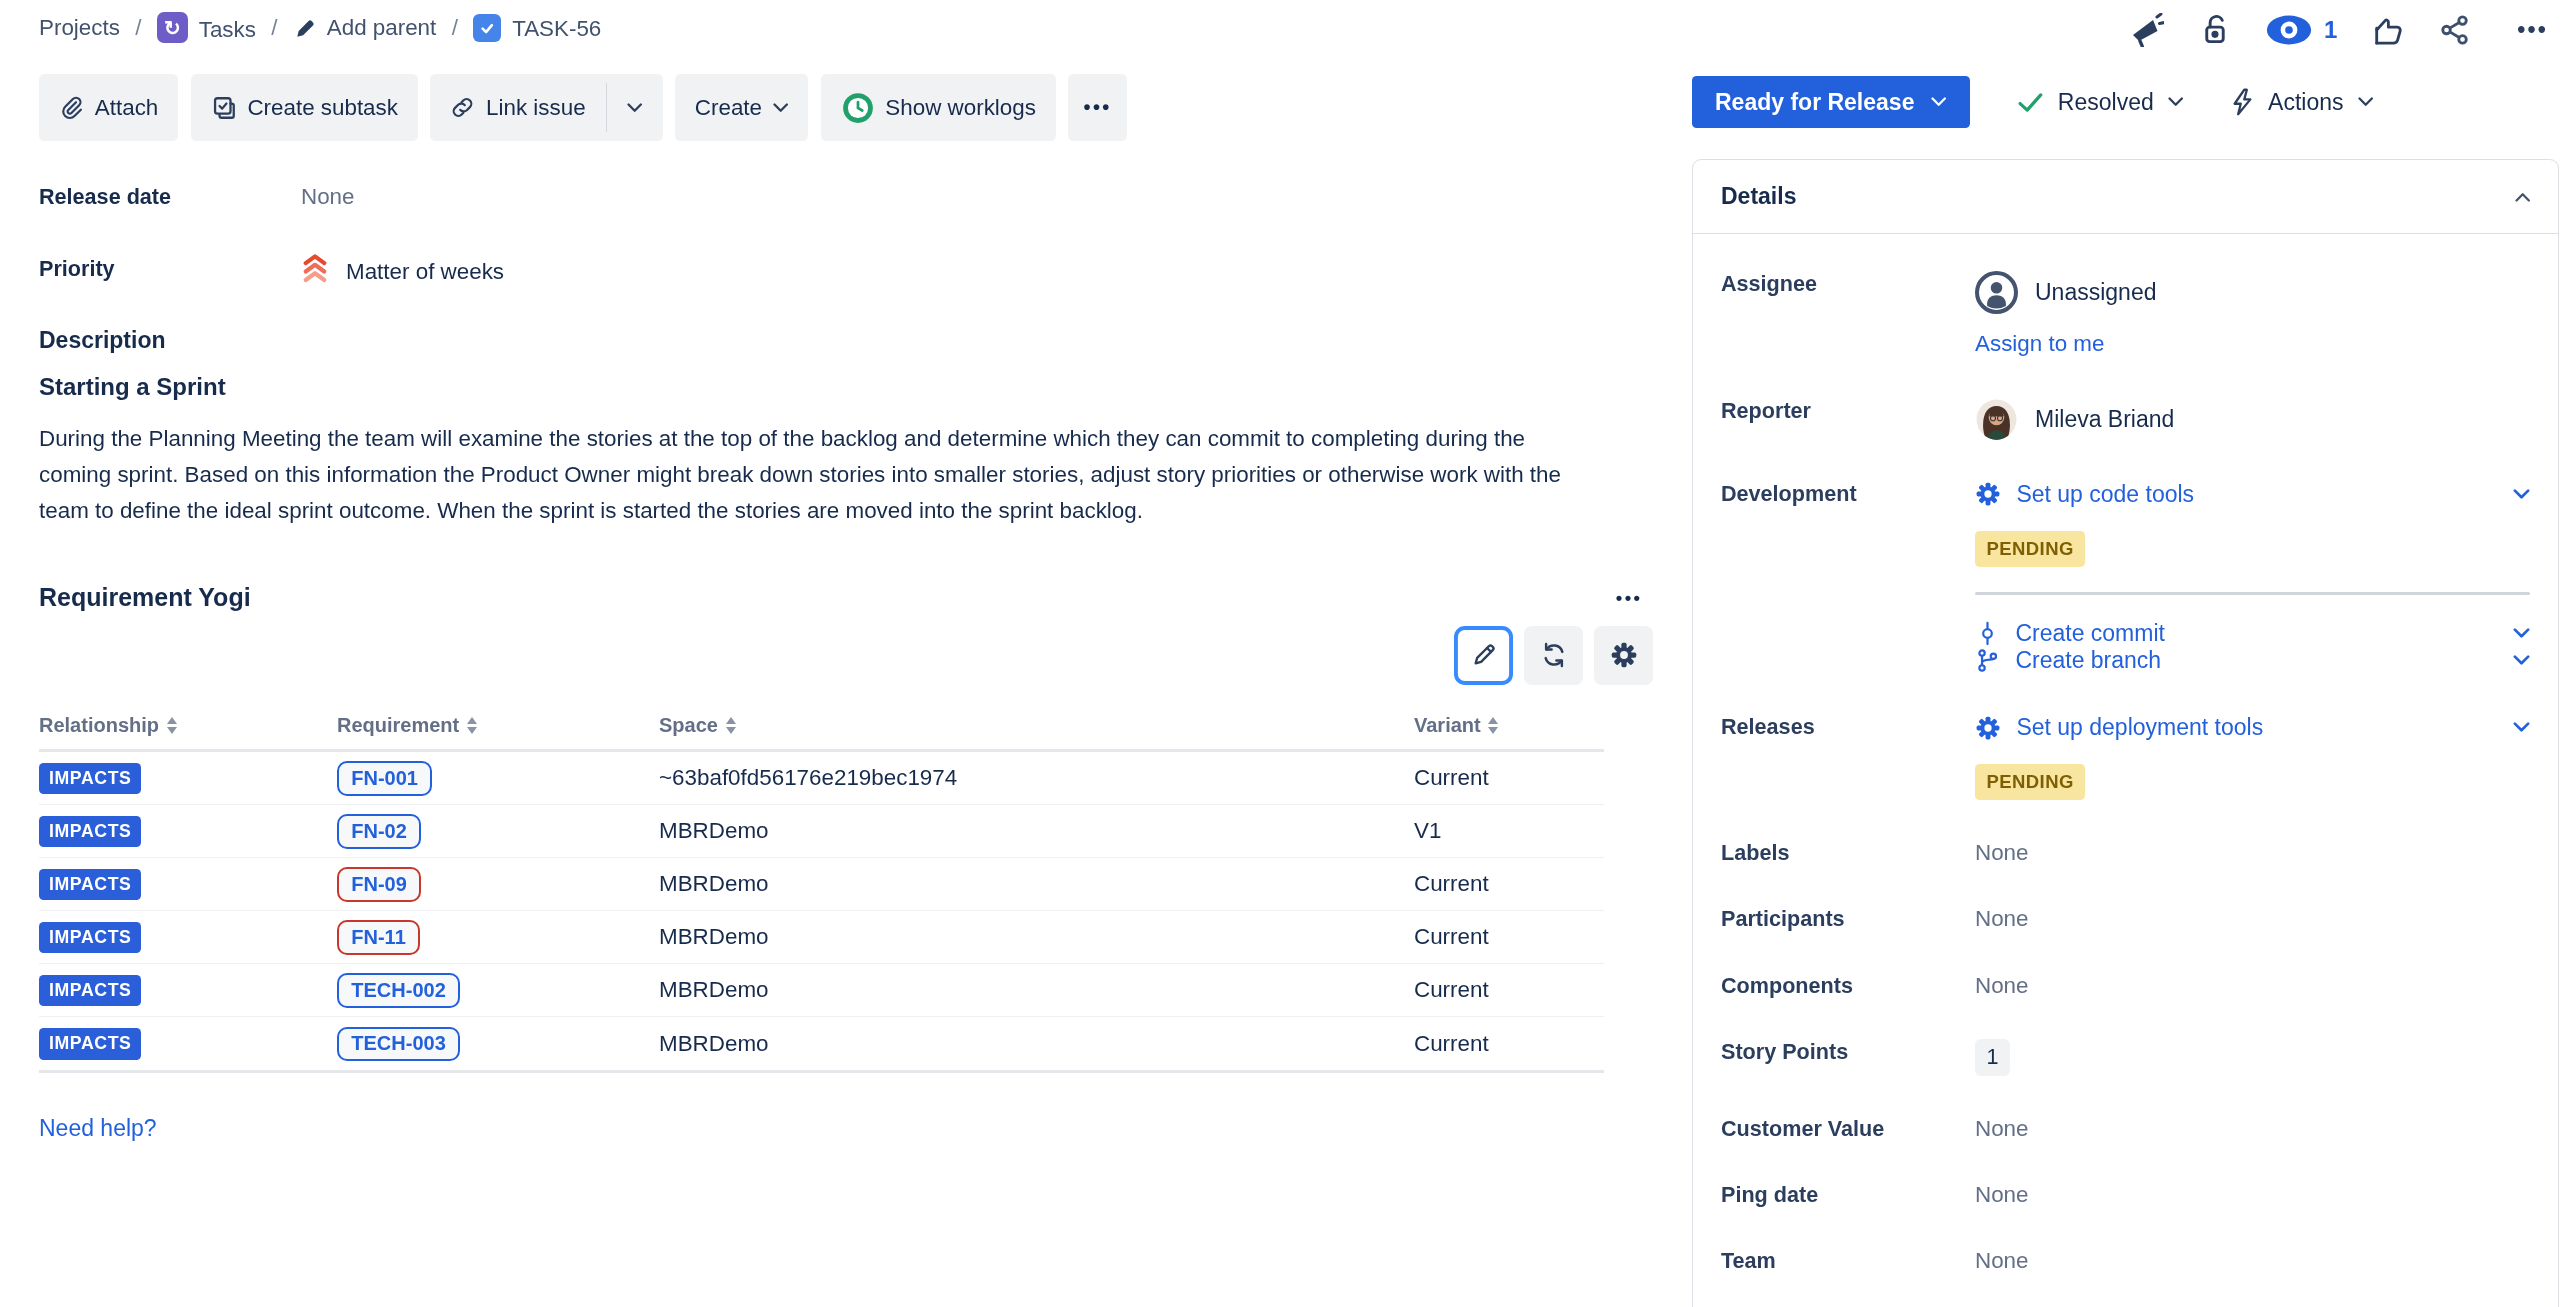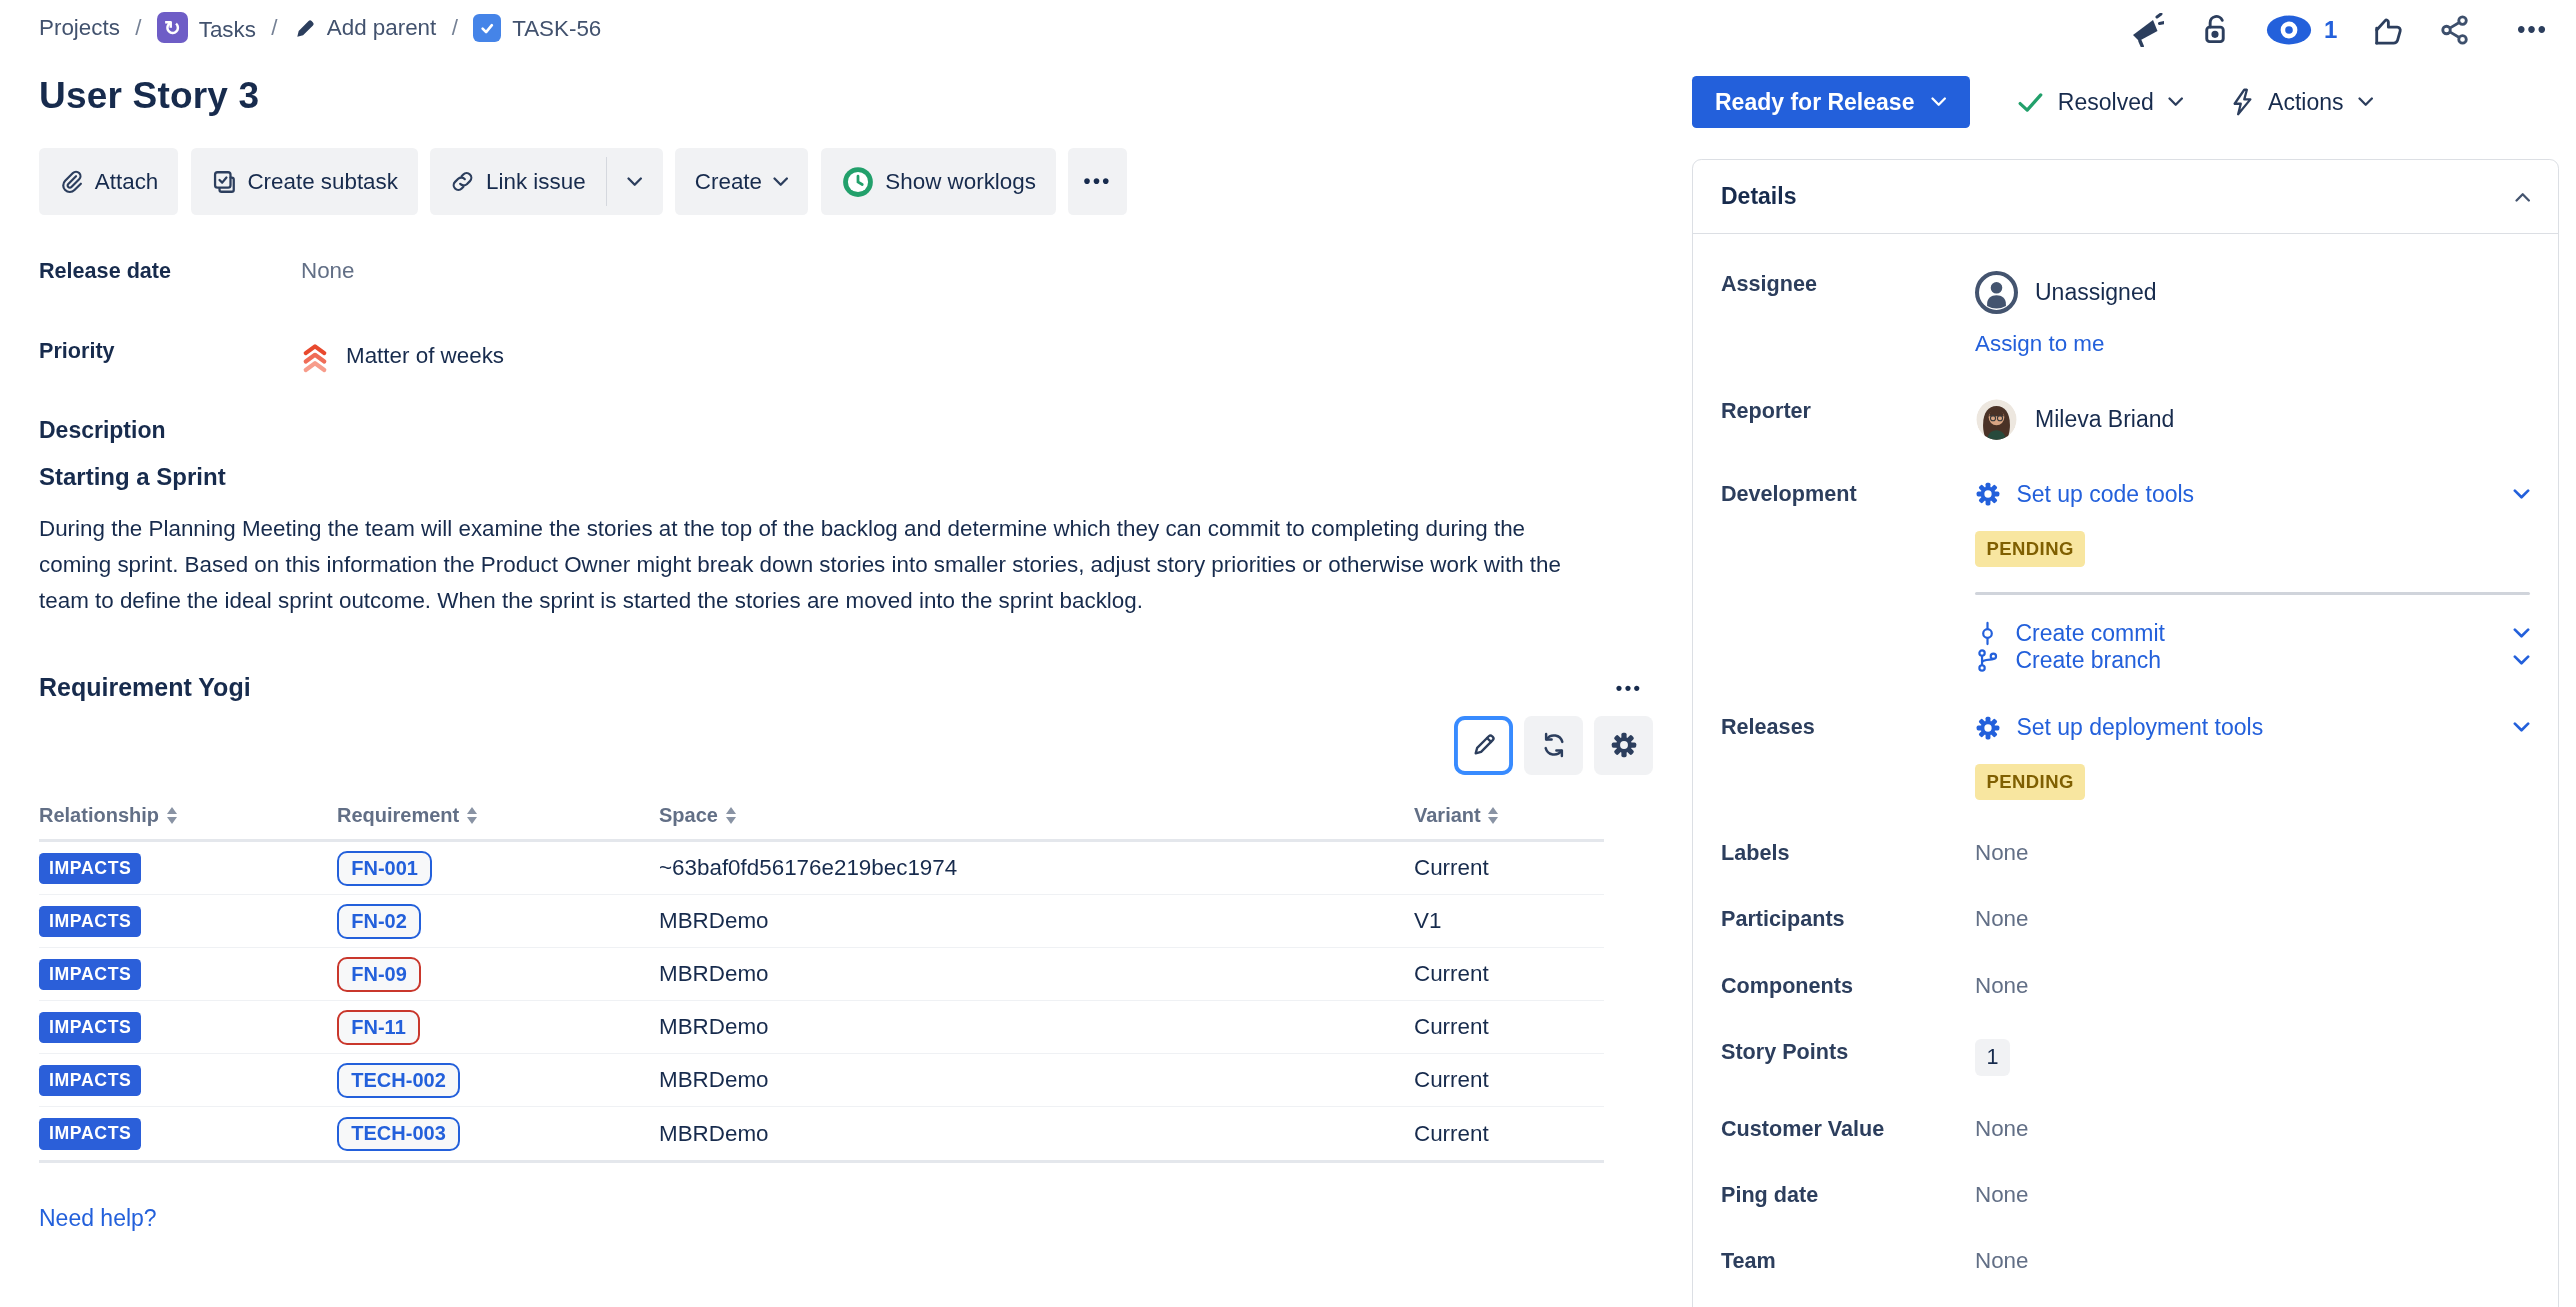--- a/index.html
+++ b/index.html
@@ -32,21 +32,21 @@
     font-family:inherit; cursor:pointer;}
   .split{display:flex; align-items:stretch; background:var(--btn); border-radius:5.4px;}
   .split .tbtn{background:transparent;}
   .split-div{width:1.5px; background:#D5D8DE; margin:9.2px 0;}
   .ellipsis{font-size:20px; letter-spacing:2.3px; font-weight:700; padding:0 15.4px;}
 
   
   .frow{display:flex; margin-top:43px; align-items:center;}
   .flabel{width:262px; font-size:21.6px; font-weight:700;}
   .fval{font-size:22.4px; color:var(--muted);}
-  .fval.ink{color:var(--ink); display:flex; align-items:flex-start; gap:17px;margin-top:16px;}
+  .fval.ink{color:var(--ink); display:flex; align-items:flex-end; gap:17px;}
 
   .h3{font-size:23px; font-weight:700; margin-top:42px;}
   .h3b{font-size:24px; font-weight:700; margin-top:18.5px;}
   .para{font-size:22.4px; line-height:1.62; margin-top:20px; width:1553px; color:var(--ink);}
 
   
   .ry-head{display:flex; align-items:center; justify-content:space-between; margin-top:51px;}
   .ry-title{font-size:25px; font-weight:700;}
   .ry-more{border:none; background:transparent; color:var(--ink); cursor:pointer;
     font-size:18.5px; letter-spacing:2.3px; font-weight:700; padding:6.2px 10.8px;}
@@ -137,21 +137,20 @@
       <span class="crumb">
         <span class="task-icon">
           <svg width="18.5" height="18.5" viewBox="0 0 24 24">
               <polyline points="6,12.5 10.5,17 18,8" fill="none" stroke="#fff" stroke-width="3.4" stroke-linecap="round" stroke-linejoin="round"></polyline>
             </svg>
         </span>
         <span>TASK-56</span>
       </span>
     </div>
 
-    <h1>User Story 3</h1>
 
     <div class="toolbar">
       <button class="tbtn">
         <span>
           <svg width="25" height="25" viewBox="0 0 32 32" fill="none" stroke="#2C3E5D" stroke-width="2.8" stroke-linecap="round" stroke-linejoin="round">
               <path d="M21.8 9.2l-9.9 9.9a2.8 2.8 0 0 0 4 4l9.9-9.9a5.6 5.6 0 0 0-8-8l-9.9 9.9a8.4 8.4 0 0 0 11.9 11.9l8.2-8.2"></path>
             </svg>
         </span>
         <span>Attach</span>
       </button>

